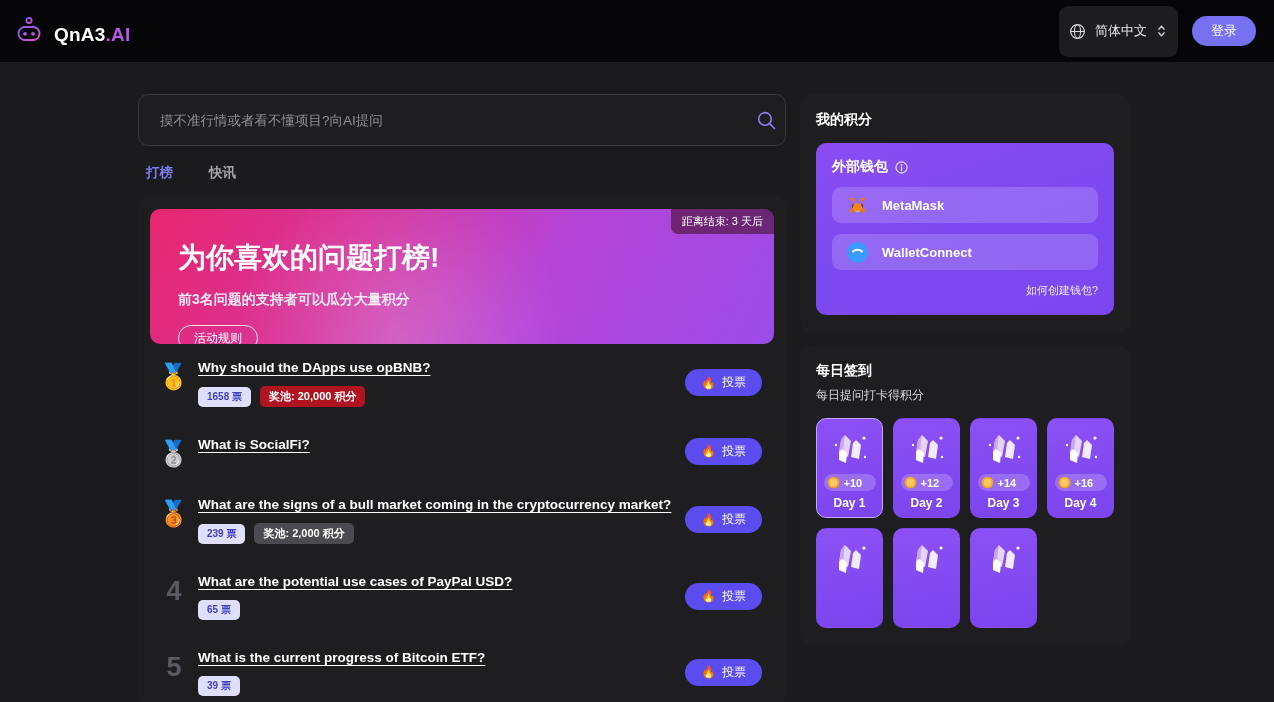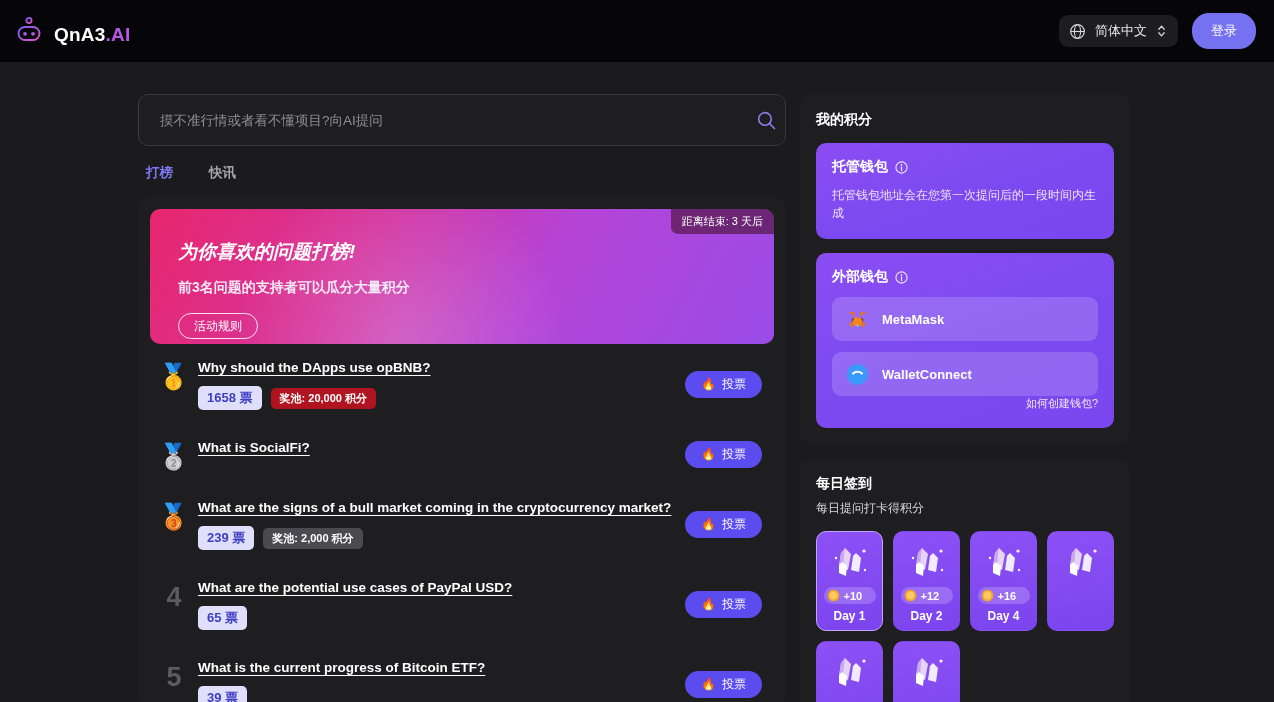--- a/index.html
+++ b/index.html
@@ -25,30 +25,30 @@
     letter-spacing: .2px;
   }
   .logo-text .suffix { color: #b558e8; }
 
   .header-right {
     margin-left: auto; display: flex; align-items: center; gap: 14px;
   }
   .lang-select {
     display: flex; align-items: center; gap: 9px;
     background: #1d1d20; border-radius: 9px;
-    height: 32px; padding: 0 11px 0 10px;
+    height: 51px; padding: 0 11px 0 10px;
     cursor: pointer;
   }
   .globe-icon { width: 17px; height: 17px; display:block; }
   .lang-label { font-size: 13px; color: #eaeaea; }
   .chev-updown { width: 11px; height: 16px; display:block; }
   .login-btn {
     background: #7571f0; color: #fff;
     font-size: 13px; border-radius: 17px;
-    height: 36px; padding: 0 19px;
+    height: 30px; padding: 0 19px;
     display: flex; align-items: center; justify-content: center;
     border: none; cursor: pointer;
   }
 
   
   .page {
     display: flex; gap: 14px;
     padding: 32px 0 0 138px;
     height: calc(702px - 62px);
   }
@@ -85,21 +85,21 @@
 
   
   .banner {
     position: relative; height: 135px; border-radius: 10px;
     background:
       radial-gradient(circle at 40% 95%, rgba(255,255,255,.20) 0%, rgba(255,255,255,0) 42%),
       linear-gradient(118deg, #e8276e 0%, #d6339b 32%, #b544d6 62%, #9a4ce8 100%);
     overflow: hidden;
     padding: 30px 0 0 28px;
   }
-  .banner h2 { font-size: 19px; color: #fff; font-weight: bold; font-style: italic; }
+  .banner h2 { font-size: 28px; color: #fff; font-weight: bold; }
   .banner p { font-size: 14px; color: #f6e9f6; margin-top: 14px; font-weight: bold; }
   .banner-rule-btn {
     margin-top: 16px; display: inline-flex; align-items: center; justify-content: center;
     height: 26px; padding: 0 15px; border: 1px solid rgba(255,255,255,.85);
     border-radius: 13px; color: #fff; font-size: 12px; cursor: pointer;
     background: transparent;
   }
   .countdown {
     position: absolute; top: 0; right: 0;
     background: rgba(62,10,30,.55);
@@ -123,21 +123,21 @@
   }
   .rank-main { flex: 1; padding-left: 4px; min-width: 0; }
   .q-title {
     font-size: 13.5px; color: #ffffff; font-weight: bold;
     text-decoration: underline; text-underline-offset: 3px;
     cursor: pointer; display: inline-block;
   }
   .badges { display: flex; gap: 9px; margin-top: 10px; align-items: center; }
   .vote-badge {
     background: #dfdffb; color: #3e3ec2;
-    font-size: 13px; border-radius: 5px; padding: 3px 9px; font-weight: bold;
+    font-size: 10px; border-radius: 5px; padding: 3px 9px; font-weight: bold;
   }
   .pool-badge {
     font-size: 11px; border-radius: 5px; padding: 3px 9px;
     color: #fff; font-weight: bold;
   }
   .pool-gold  { background: #b01420; }
   .pool-silver{ background: #a86a12; }
   .pool-bronze{ background: #4a4a50; }
   .vote-btn {
     flex: none; align-self: center;
@@ -163,29 +163,29 @@
   .wallet-head {
     display: flex; align-items: center; gap: 7px;
     font-size: 14px; color: #fff; font-weight: bold;
   }
   .info-icon { width: 13px; height: 13px; display: block; cursor: pointer; }
   .wallet-desc { font-size: 12px; color: #eee2ff; margin-top: 10px; line-height: 1.5; }
   .wallet-sub { font-size: 10.5px; color: #e3d3fd; margin-top: 5px; }
 
   .wallet-option {
     margin-top: 11px; background: rgba(255,255,255,.17);
-    border-radius: 9px; height: 44px;
+    border-radius: 9px; height: 36px;
     display: flex; align-items: center; gap: 13px; padding: 0 14px;
     cursor: pointer;
   }
   .wallet-icon { width: 23px; height: 23px; display:block; flex:none; }
   .wallet-name { font-size: 13px; color: #fff; font-weight: bold; }
   .wallet-link {
     text-align: right; font-size: 11px; color: #f0e6ff;
-    cursor: pointer; text-decoration: none;
+    margin-top: 13px; cursor: pointer; text-decoration: none;
   }
 
   .daily-sub { font-size: 12px; color: #d9d9dd; margin-top: 7px; }
   .day-grid {
     display: grid; grid-template-columns: repeat(4, 1fr);
     gap: 10px; margin-top: 14px;
   }
   .day-card {
     background: linear-gradient(170deg, #8c51f5 0%, #7b44ee 100%);
     border-radius: 10px; height: 100px;
@@ -351,31 +351,20 @@
 
       </div>
     </div>
   </div>
 
   <div class="right-col">
 
     <div class="panel">
       <div class="panel-title">我的积分</div>
 
-      <div class="wallet-card">
-        <div class="wallet-head">
-          <span>托管钱包</span>
-          <svg class="info-icon" viewBox="0 0 14 14">
-            <circle cx="7" cy="7" r="6" fill="none" stroke="#f0e6ff" stroke-width="1.2"></circle>
-            <circle cx="7" cy="4.2" r=".9" fill="#f0e6ff"></circle>
-            <line x1="7" y1="6.4" x2="7" y2="10.3" stroke="#f0e6ff" stroke-width="1.3" stroke-linecap="round"></line>
-          </svg>
-        </div>
-        <div class="wallet-desc">托管钱包地址会在您第一次提问后的一段时间内生成</div>
-      </div>
 
       <div class="wallet-card">
         <div class="wallet-head">
           <span>外部钱包</span>
           <svg class="info-icon" viewBox="0 0 14 14">
             <circle cx="7" cy="7" r="6" fill="none" stroke="#f0e6ff" stroke-width="1.2"></circle>
             <circle cx="7" cy="4.2" r=".9" fill="#f0e6ff"></circle>
             <line x1="7" y1="6.4" x2="7" y2="10.3" stroke="#f0e6ff" stroke-width="1.3" stroke-linecap="round"></line>
           </svg>
         </div>
@@ -445,20 +434,39 @@
           <div class="day-pill">
             <svg class="coin" viewBox="0 0 14 14">
               <circle cx="7" cy="7" r="6.3" fill="#f5a524"></circle>
                 <circle cx="7" cy="7" r="4.2" fill="#fdc963"></circle>
             </svg>
             <span class="day-pts">+12</span>
           </div>
           <div class="day-label">Day 2</div>
         </div>
 
+        <div class="day-card">
+          <svg class="crystal" viewBox="0 0 46 44">
+            <polygon points="18,8 24,14 21,30 12,26 14,13" fill="#e6d4f7"></polygon>
+            <polygon points="18,8 14,13 12,26 16,28 17,14" fill="#c9a7ea"></polygon>
+            <polygon points="29,13 34,18 32,32 24,30 26,16" fill="#f2eaff"></polygon>
+            <polygon points="15,22 20,26 19,36 12,33 12,25" fill="#ffffff"></polygon>
+            <circle cx="37" cy="11" r="1.6" fill="#fff"></circle>
+              <circle cx="9" cy="18" r="1.2" fill="#fff"></circle>
+            <circle cx="38" cy="30" r="1.2" fill="#fff"></circle>
+          </svg>
+          <div class="day-pill">
+            <svg class="coin" viewBox="0 0 14 14">
+              <circle cx="7" cy="7" r="6.3" fill="#f5a524"></circle>
+                <circle cx="7" cy="7" r="4.2" fill="#fdc963"></circle>
+            </svg>
+            <span class="day-pts">+14</span>
+          </div>
+          <div class="day-label">Day 3</div>
+        </div>
 
         <div class="day-card">
           <svg class="crystal" viewBox="0 0 46 44">
             <polygon points="18,8 24,14 21,30 12,26 14,13" fill="#e6d4f7"></polygon>
             <polygon points="18,8 14,13 12,26 16,28 17,14" fill="#c9a7ea"></polygon>
             <polygon points="29,13 34,18 32,32 24,30 26,16" fill="#f2eaff"></polygon>
             <polygon points="15,22 20,26 19,36 12,33 12,25" fill="#ffffff"></polygon>
             <circle cx="37" cy="11" r="1.6" fill="#fff"></circle>
               <circle cx="9" cy="18" r="1.2" fill="#fff"></circle>
             <circle cx="38" cy="30" r="1.2" fill="#fff"></circle>

